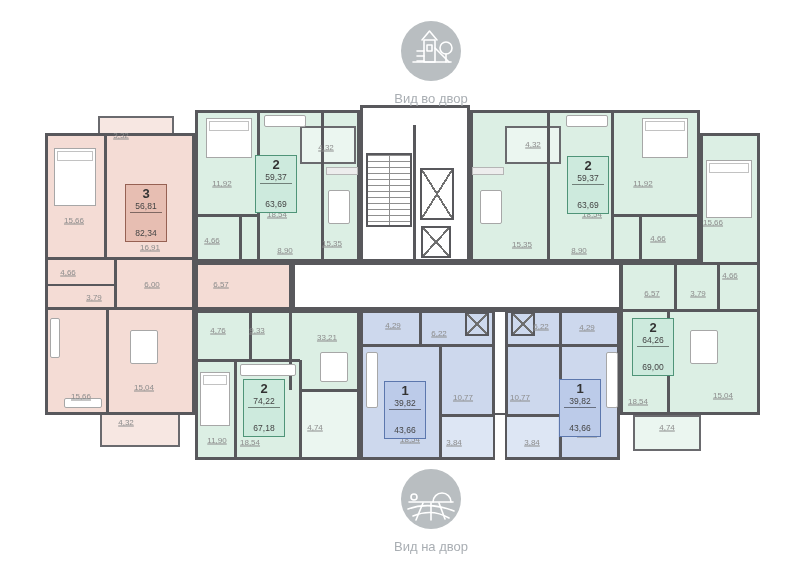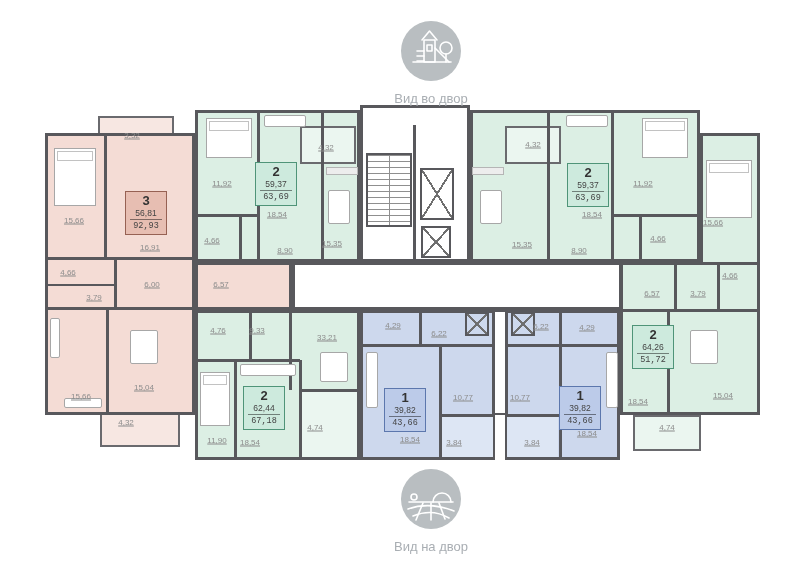--- a/index.html
+++ b/index.html
@@ -8,21 +8,21 @@
   .plan{position:absolute;left:0;top:0;width:800px;height:566px;}
   .room{position:absolute;border:3px solid #58585c;box-sizing:border-box;}
   .balc{position:absolute;border:2px solid #6a6a6e;box-sizing:border-box;}
   .w{position:absolute;background:#58585c;}
   .rl{position:absolute;transform:translate(-50%,-50%);font-size:8px;line-height:9px;
       color:#8c8c8c;text-decoration:underline;white-space:nowrap;z-index:6;}
   .unit{position:absolute;transform:translate(-50%,-50%);width:42px;text-align:center;
         border:1px solid;padding:2px 0 3px;z-index:7;box-sizing:border-box;}
   .unit .num{font-size:13px;font-weight:bold;line-height:14px;color:#333;}
   .unit .a{font-size:8.5px;line-height:10px;color:#444;}
-  .unit .a2{border-top:1px solid rgba(0,0,0,.45);margin:1px 4px 0;padding-top:1px;font-family:Liberation Mono, monospace;}
+  .unit .a2{border-top:1px solid rgba(0,0,0,.45);margin:1px 4px 0;padding-top:15px;}
   .u-pink{background:#e7beb2;border-color:#966153;}
   .u-green{background:#cdeadd;border-color:#4f9478;}
   .u-blue{background:#bccbe9;border-color:#5c77ad;}
   .stairs{position:absolute;border:2px solid #58585c;box-sizing:border-box;
       background:repeating-linear-gradient(to bottom,#8f8f8f 0 1px,transparent 1px 6px);}
   .stairs::after{content:"";position:absolute;left:50%;top:0;bottom:0;width:1px;background:#8f8f8f;}
   .elev{position:absolute;border:2px solid #58585c;box-sizing:border-box;background:
     linear-gradient(to top right,transparent calc(50% - 1px),#6f6f6f calc(50% - 1px) calc(50% + 1px),transparent calc(50% + 1px)),
     linear-gradient(to bottom right,transparent calc(50% - 1px),#6f6f6f calc(50% - 1px) calc(50% + 1px),transparent calc(50% + 1px));}
   .fill{position:absolute;z-index:2;}
@@ -157,21 +157,21 @@
   <div class="sofa" style="left:50px;top:318px;width:10px;height:40px"></div>
   <div class="sofa" style="left:64px;top:398px;width:38px;height:10px"></div>
   <div class="tbl" style="left:328px;top:190px;width:22px;height:34px"></div>
   <div class="tbl" style="left:480px;top:190px;width:22px;height:34px"></div>
   <div class="tbl" style="left:130px;top:330px;width:28px;height:34px"></div>
   <div class="tbl" style="left:320px;top:352px;width:28px;height:30px"></div>
   <div class="tbl" style="left:690px;top:330px;width:28px;height:34px"></div>
   <div class="ctr" style="left:326px;top:167px;width:32px;height:8px"></div>
   <div class="ctr" style="left:472px;top:167px;width:32px;height:8px"></div>
 
-  <span class="rl" style="left:132px;top:135px">3,32</span>
+  <span class="rl" style="left:121px;top:135px">3,32</span>
   <span class="rl" style="left:74px;top:220px">15,66</span>
   <span class="rl" style="left:150px;top:247px">16,91</span>
   <span class="rl" style="left:68px;top:272px">4,66</span>
   <span class="rl" style="left:94px;top:297px">3,79</span>
   <span class="rl" style="left:152px;top:284px">6,00</span>
   <span class="rl" style="left:221px;top:284px">6,57</span>
   <span class="rl" style="left:81px;top:396px">15,66</span>
   <span class="rl" style="left:144px;top:387px">15,04</span>
   <span class="rl" style="left:126px;top:422px">4,32</span>
 
@@ -212,40 +212,40 @@
 
   <span class="rl" style="left:541px;top:326px">6,22</span>
   <span class="rl" style="left:587px;top:327px">4,29</span>
   <span class="rl" style="left:520px;top:397px">10,77</span>
   <span class="rl" style="left:587px;top:433px">18,54</span>
   <span class="rl" style="left:532px;top:442px">3,84</span>
 
   <div class="unit u-pink" style="left:146px;top:213px">
     <div class="num">3</div>
     <div class="a">56,81</div>
-    <div class="a a2">92,93</div>
+    <div class="a a2">82,34</div>
   </div>
   <div class="unit u-green" style="left:276px;top:184px">
     <div class="num">2</div>
     <div class="a">59,37</div>
     <div class="a a2">63,69</div>
   </div>
   <div class="unit u-green" style="left:588px;top:185px">
     <div class="num">2</div>
     <div class="a">59,37</div>
     <div class="a a2">63,69</div>
   </div>
   <div class="unit u-green" style="left:653px;top:347px">
     <div class="num">2</div>
     <div class="a">64,26</div>
-    <div class="a a2">51,72</div>
+    <div class="a a2">69,00</div>
   </div>
   <div class="unit u-green" style="left:264px;top:408px">
     <div class="num">2</div>
-    <div class="a">62,44</div>
+    <div class="a">74,22</div>
     <div class="a a2">67,18</div>
   </div>
   <div class="unit u-blue" style="left:405px;top:410px">
     <div class="num">1</div>
     <div class="a">39,82</div>
     <div class="a a2">43,66</div>
   </div>
   <div class="unit u-blue" style="left:580px;top:408px">
     <div class="num">1</div>
     <div class="a">39,82</div>

